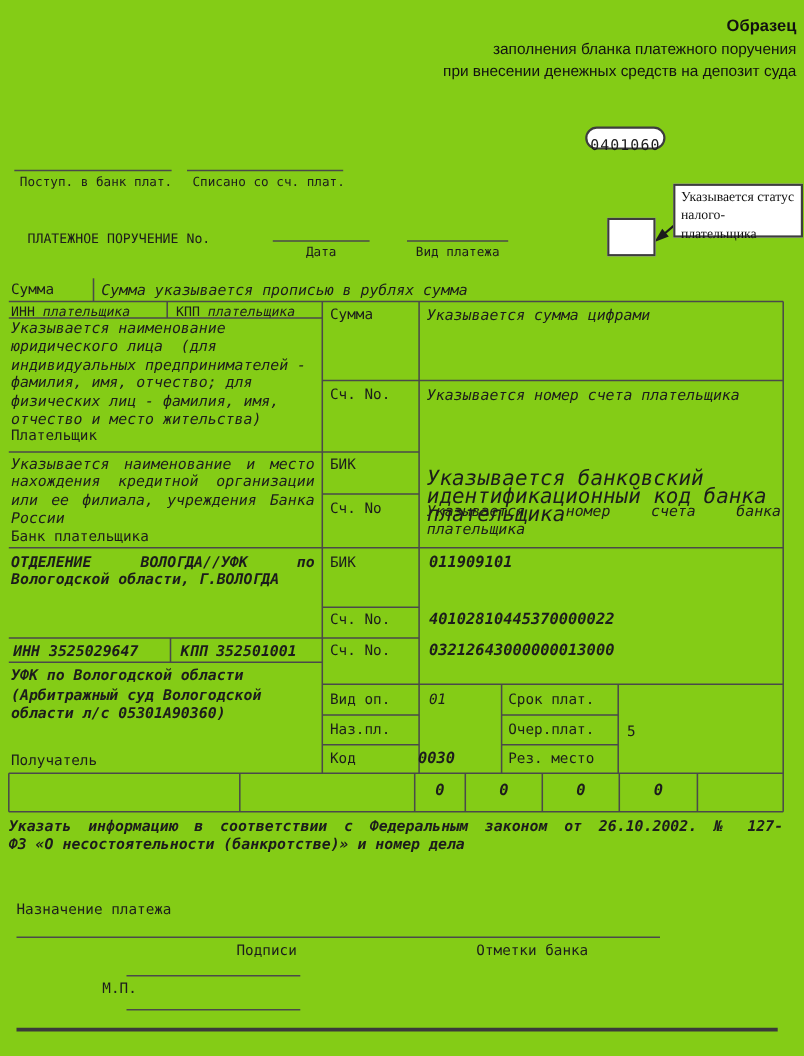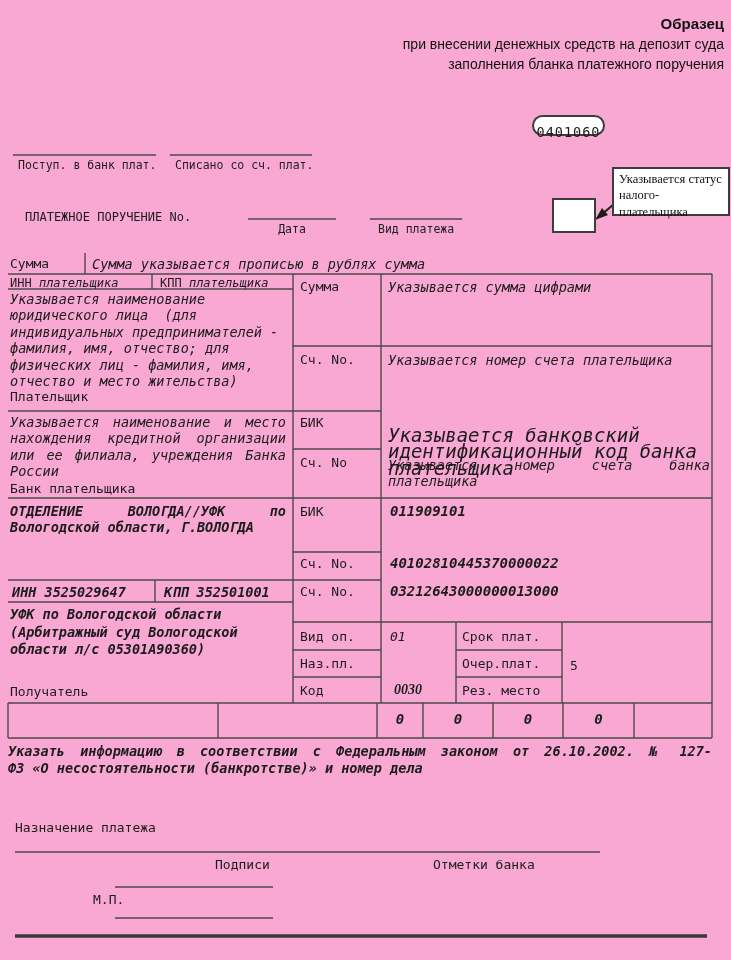--- a/index.html
+++ b/index.html
@@ -1,16 +1,16 @@
 <!DOCTYPE html>
 <html><head>
 <meta charset="utf-8">
 <style>
   html,body{margin:0;padding:0;background:#fff;}
-  #page{position:relative;width:731px;height:960px;background:#f9a8d4;overflow:hidden;
+  #page{position:relative;width:731px;height:960px;background:#84cc16;overflow:hidden;
         font-family:"DejaVu Sans Mono", monospace;color:#1c1c1c;}
   .abs{position:absolute;}
   .mono{font-family:"DejaVu Sans Mono", monospace;}
   .it{font-style:italic;}
   .bi{font-style:italic;font-weight:bold;}
   .just{text-align:justify;}
   .prew{white-space:pre-wrap;}
   .hdr{font-family:"Liberation Sans", sans-serif;text-align:right;line-height:20px;font-size:14px;color:#111;}
   .hdr .t1{font-weight:bold;font-size:15px;}
   .box{position:absolute;border:2px solid #3d3d3d;background:#fff;box-sizing:border-box;}
@@ -78,22 +78,22 @@
     <line x1="15" y1="936" x2="707" y2="936" stroke="#3a3a3a" stroke-width="3.5"></line>
 
     <g stroke="#1c1c1c">
       <line x1="614" y1="204" x2="601" y2="215" stroke-width="2"></line>
       <polygon points="595,220 608,215 602,208" fill="#1c1c1c" stroke="none"></polygon>
     </g>
   </svg>
 
   <div class="abs hdr" style="left:300px;top:14px;width:424px;">
     <div class="t1">Образец</div>
+    <div>заполнения бланка платежного поручения</div>
     <div>при внесении денежных средств на депозит суда</div>
-    <div>заполнения бланка платежного поручения</div>
   </div>
 
   <div class="box" style="left:532px;top:115px;width:73px;height:21px;border-radius:15px;">
     <div class="abs mono" style="left:0;top:7px;width:100%;text-align:center;font-size:13.5px;letter-spacing:1px;">0401060</div>
   </div>
 
   <div class="box" style="left:552px;top:198px;width:44px;height:35px;"></div>
   <div class="box" style="left:612px;top:167px;width:118px;height:49px;">
     <div class="callout-text" style="padding:2px 3px 0 5px;">Указывается статус налого-плательщика</div>
   </div>
@@ -138,21 +138,21 @@
   <div class="abs mono celllabel" style="left:300px;top:584px;">Сч. No.</div>
   <div class="abs mono bi val" style="left:390px;top:583px;">03212643000000013000</div>
 
   <div class="abs mono bi" style="left:10px;top:606px;width:276px;font-size:13.5px;line-height:17.5px;">УФК по Вологодской области (Арбитражный суд Вологодской области л/с 05301А90360)</div>
   <div class="abs mono celllabel" style="left:10px;top:684px;">Получатель</div>
 
   <div class="abs mono celllabel" style="left:300px;top:629px;">Вид оп.</div>
   <div class="abs mono it celllabel" style="left:390px;top:629px;">01</div>
   <div class="abs mono celllabel" style="left:300px;top:656px;">Наз.пл.</div>
   <div class="abs mono celllabel" style="left:300px;top:683px;">Код</div>
-  <div class="abs mono bi val" style="left:394px;top:682px;font-family:Liberation Serif, serif;">0030</div>
+  <div class="abs mono bi val" style="left:380px;top:682px;">0030</div>
   <div class="abs mono celllabel" style="left:462px;top:629px;">Срок плат.</div>
   <div class="abs mono celllabel" style="left:462px;top:656px;">Очер.плат.</div>
   <div class="abs mono celllabel" style="left:570px;top:658px;">5</div>
   <div class="abs mono celllabel" style="left:462px;top:683px;">Рез. место</div>
 
   <div class="abs mono bi val" style="left:377px;top:711px;width:46px;text-align:center;">0</div>
   <div class="abs mono bi val" style="left:423px;top:711px;width:70px;text-align:center;">0</div>
   <div class="abs mono bi val" style="left:493px;top:711px;width:70px;text-align:center;">0</div>
   <div class="abs mono bi val" style="left:563px;top:711px;width:71px;text-align:center;">0</div>
 

